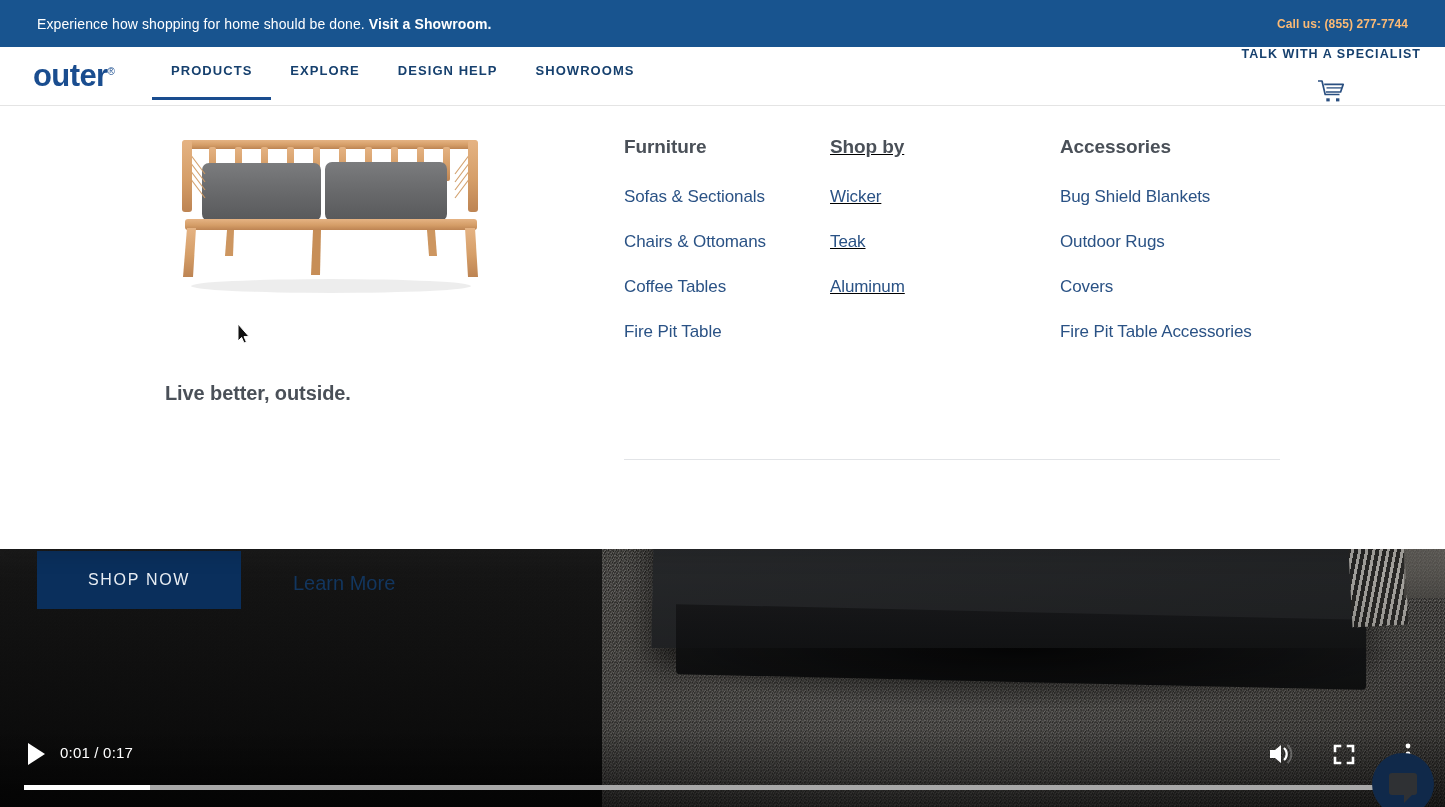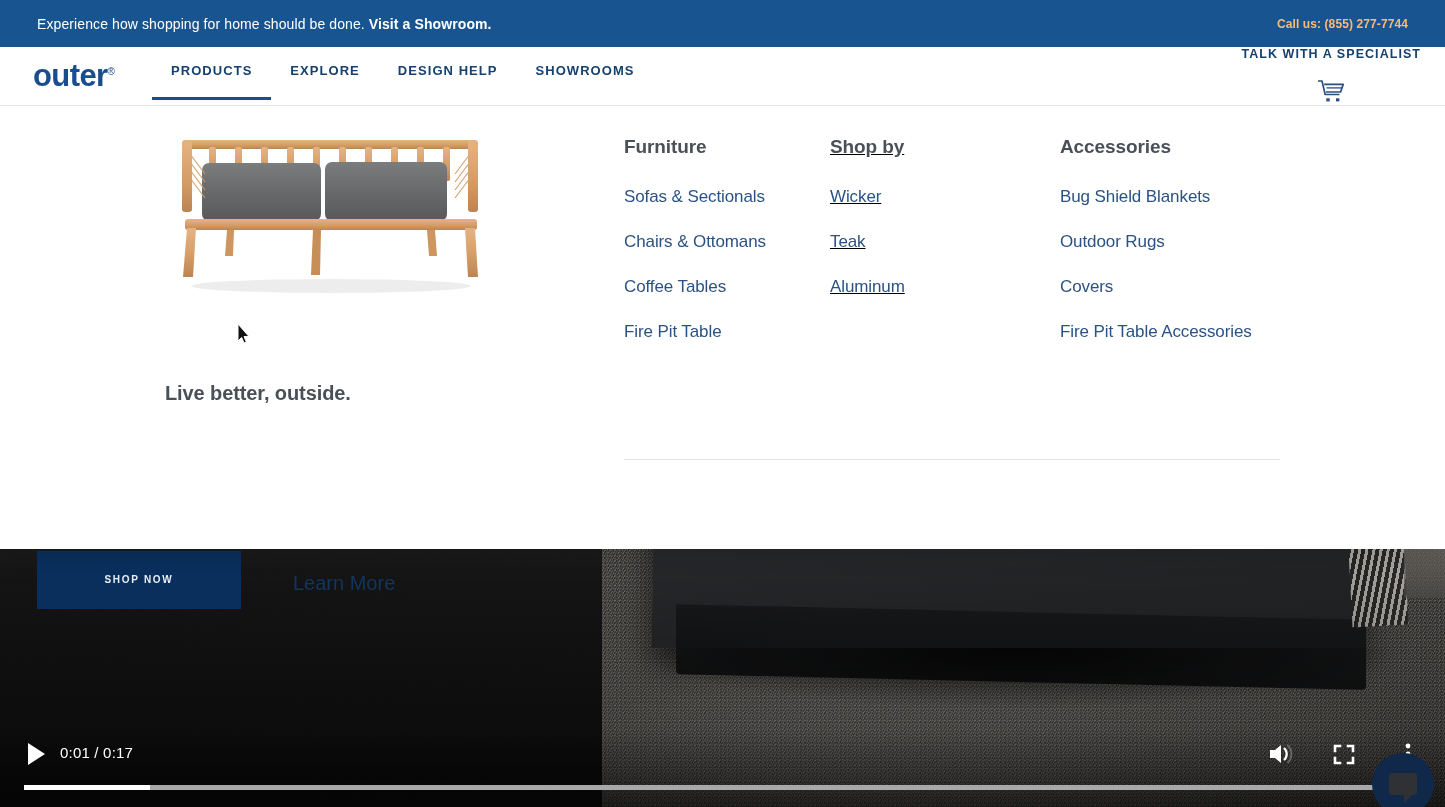--- a/index.html
+++ b/index.html
@@ -79,21 +79,21 @@
     font-size: 46px; font-weight: 700; color: #0f2d52; letter-spacing: -0.5px;
     line-height: 1.1; white-space: nowrap;
   }
   .hero-ctas { display: flex; align-items: center; margin-top: 30px; }
   .shop-now-btn {
     width: 204px; height: 58px;
     background: #0a2f5c;
     color: #e9eef4;
     border: none;
     font-family: "Liberation Sans", sans-serif;
-    font-size: 10px; font-weight: 700; letter-spacing: 1.7px;
+    font-size: 16px; font-weight: 400; letter-spacing: 1.7px;
     cursor: pointer;
     display: flex; align-items: center; justify-content: center;
   }
   .learn-more-link {
     margin-left: 52px;
     font-size: 20px; color: #12365f; text-decoration: none; cursor: pointer; margin-top: 8px;
   }
 
   
   .video-controls {

